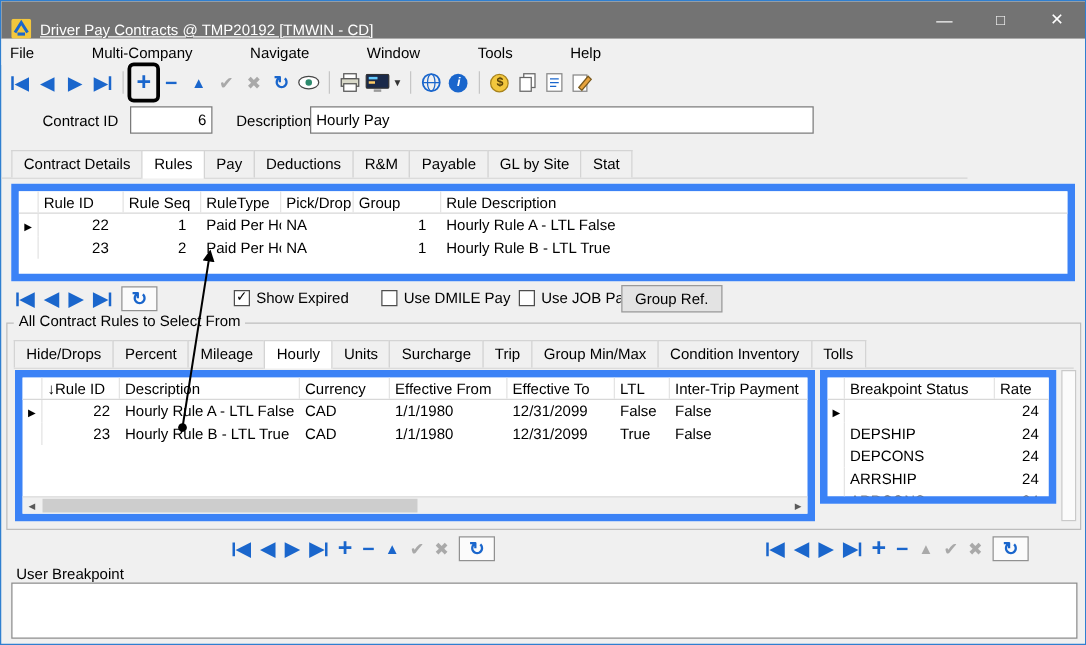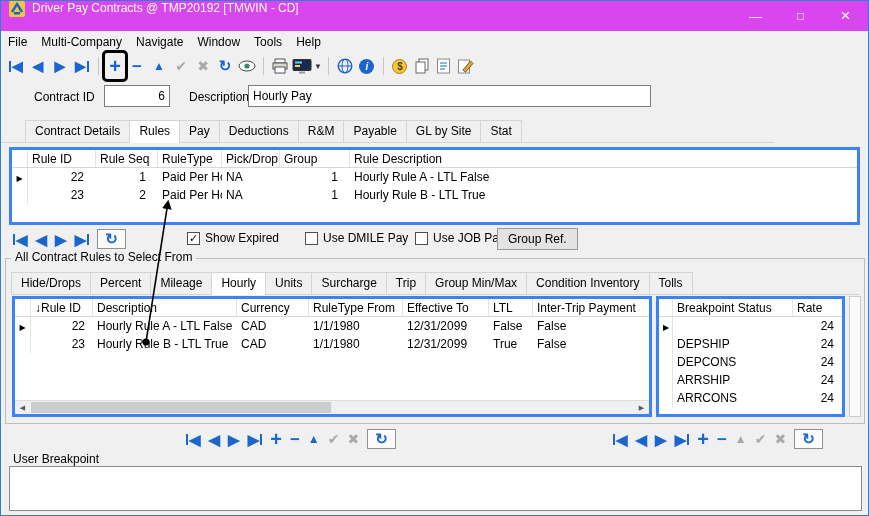--- a/index.html
+++ b/index.html
@@ -1,28 +1,28 @@
 <!DOCTYPE html>
 <html><head>
 <meta charset="utf-8">
 <style>
   * { margin:0; padding:0; box-sizing:border-box; }
   body { font-family:"Liberation Sans", sans-serif; font-size:12px; color:#000; background:#d6d6d6; }
   .window { position:relative; width:869px; height:516px; background:#f0f0f0; border:1px solid #2f7fd0; overflow:hidden; }
 
   
-  .titlebar { position:absolute; left:0; top:0; width:100%; height:30px; background:#d946ef; color:#fff; display:flex; align-items:flex-start; padding-left:8px; }
+  .titlebar { position:absolute; left:0; top:0; width:100%; height:30px; background:#737373; color:#fff; display:flex; align-items:flex-end; padding-left:8px;text-decoration:underline; }
   .titlebar .title { margin-left:7px; font-size:12px; }
   .winbtns { position:absolute; right:0; top:0; height:30px; display:flex; }
   .winbtn { width:45px; height:30px; display:flex; align-items:center; justify-content:center; color:#fff; font-size:13px; }
   .winbtn.max { font-size:12px; }
   .winbtn.close { font-size:17px; }
 
   
-  .menubar { position:absolute; left:0; top:30px; width:100%; height:21px; display:flex; align-items:center; background:#f0f0f0; }
+  .menubar { position:absolute; left:0; top:30px; width:100%; height:21px; display:flex; align-items:center; background:#f0f0f0;gap:32px; }
   .menuitem { padding:3px 7px; }
 
   
   .toolbar { position:absolute; left:0; top:51px; width:100%; height:28px; display:flex; align-items:center; padding-left:4px; }
   .tbi { min-width:20px; height:22px; display:flex; align-items:center; justify-content:center; margin:0 1px; }
   .nv { color:#1a66cc; font-weight:bold; font-size:14px; line-height:1; display:inline-flex; align-items:center; }
   .nv .bar { display:inline-block; width:2px; height:11px; background:#1a66cc; }
   .nv.fl { gap:1px; }
   .dis { color:#a9a9a9 !important; }
   .sep { width:1px; height:18px; background:#c6c6c6; margin:0 5px; }
@@ -41,21 +41,21 @@
   .formrow { position:absolute; left:0; top:84px; width:100%; height:26px; }
   .flabel { position:absolute; top:5px; }
   .tbox { position:absolute; top:0; height:22px; background:#fff; border:1px solid #7a7a7a; font-family:"Liberation Sans",sans-serif; font-size:12px; padding:0 4px; }
 
   
   .tabsrow { position:absolute; display:flex; align-items:flex-end; border-bottom:1px solid #d4d4d4; }
   .tab { padding:3px 9px 4px 9px; border:1px solid #d4d4d4; border-bottom:none; background:#f0f0f0; margin-right:-1px; white-space:nowrap; }
   .tab.active { background:#fff; margin-bottom:-1px; padding-bottom:5px; z-index:2; }
 
   
-  .grid { position:absolute; background:#fff; border:3px solid #3b82f6; overflow:hidden; }
+  .grid { position:absolute; background:#fff; border:6px solid #3b82f6; overflow:hidden; }
   .gridhead { display:flex; height:18px; border-bottom:1px solid #d8d8d8; background:#fff; }
   .gh { padding:2px 4px; border-right:1px solid #e4e4e4; white-space:nowrap; overflow:hidden; }
   .grow { display:flex; height:18px; }
   .gc { padding:2px 4px; white-space:nowrap; overflow:hidden; }
   .selcol { width:16px; border-right:1px solid #e4e4e4; text-align:center; flex:none; }
   .rowmark { font-size:8px; color:#000; line-height:16px; }
   .num { text-align:right; padding-right:12px; }
   .num2 { text-align:right; padding-right:8px; }
 
   .g1-id{width:68px;flex:none}.g1-seq{width:62px;flex:none}.g1-type{width:64px;flex:none}
@@ -207,21 +207,21 @@
     </span>
   </div>
 
   <div class="formrow">
     <span class="flabel" style="left:33px">Contract ID</span>
     <input class="tbox" style="left: 103px; width: 66px; text-align: right;" value="6">
     <span class="flabel" style="left:188px">Description</span>
     <input class="tbox" style="left: 247px; width: 403px;" value="Hourly Pay">
   </div>
 
-  <div class="tabsrow" style="left:0; top:119px; width:773px; padding-left:24px">
+  <div class="tabsrow" style="left:0; top:119px; width:773px; padding-left:8px">
     <span class="tab">Contract Details</span>
     <span class="tab active">Rules</span>
     <span class="tab">Pay</span>
     <span class="tab">Deductions</span>
     <span class="tab">R&amp;M</span>
     <span class="tab">Payable</span>
     <span class="tab">GL by Site</span>
     <span class="tab">Stat</span>
   </div>
 
@@ -301,21 +301,21 @@
       <span class="tab">Condition Inventory</span>
       <span class="tab">Tolls</span>
     </div>
 
     <div class="grid" style="left:6px; top:37px; width:640px; height:121px">
       <div class="gridhead">
         <div class="gh selcol"></div>
         <div class="gh g2-id"><span>↓</span><span>Rule ID</span></div>
         <div class="gh g2-desc">Description</div>
         <div class="gh g2-cur">Currency</div>
-        <div class="gh g2-from">RuleType From</div>
+        <div class="gh g2-from">Effective From</div>
         <div class="gh g2-to">Effective To</div>
         <div class="gh g2-ltl">LTL</div>
         <div class="gh g2-itp" style="border-right:none">Inter-Trip Payment</div>
       </div>
       <div class="grow">
         <div class="gc selcol"><span class="rowmark">▶</span></div>
         <div class="gc g2-id num2">22</div>
         <div class="gc g2-desc">Hourly Rule A - LTL False</div>
         <div class="gc g2-cur">CAD</div>
         <div class="gc g2-from">1/1/1980</div>
@@ -333,21 +333,21 @@
         <div class="gc g2-ltl">True</div>
         <div class="gc g2-itp">False</div>
       </div>
       <div class="hscroll">
         <span class="hs-btn" style="left:0">◀</span>
         <span class="hs-thumb"></span>
         <span class="hs-btn" style="right:0">▶</span>
       </div>
     </div>
 
-    <div class="grid" style="left:650px; top:37px; width:189px; height:121px">
+    <div class="grid" style="left:650px; top:37px; width:189px; height:107px">
       <div class="gridhead">
         <div class="gh selcol" style="width:14px"></div>
         <div class="gh g3-status">Breakpoint Status</div>
         <div class="gh g3-rate" style="border-right:none">Rate</div>
       </div>
       <div class="grow">
         <div class="gc selcol" style="width:14px"><span class="rowmark">▶</span></div>
         <div class="gc g3-rate num2">24</div>
       </div>
       <div class="grow">

